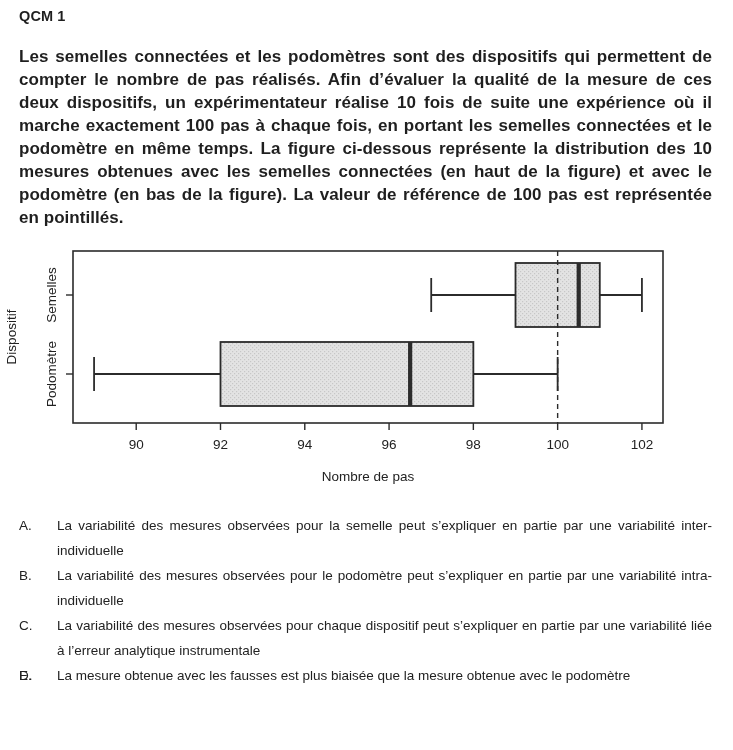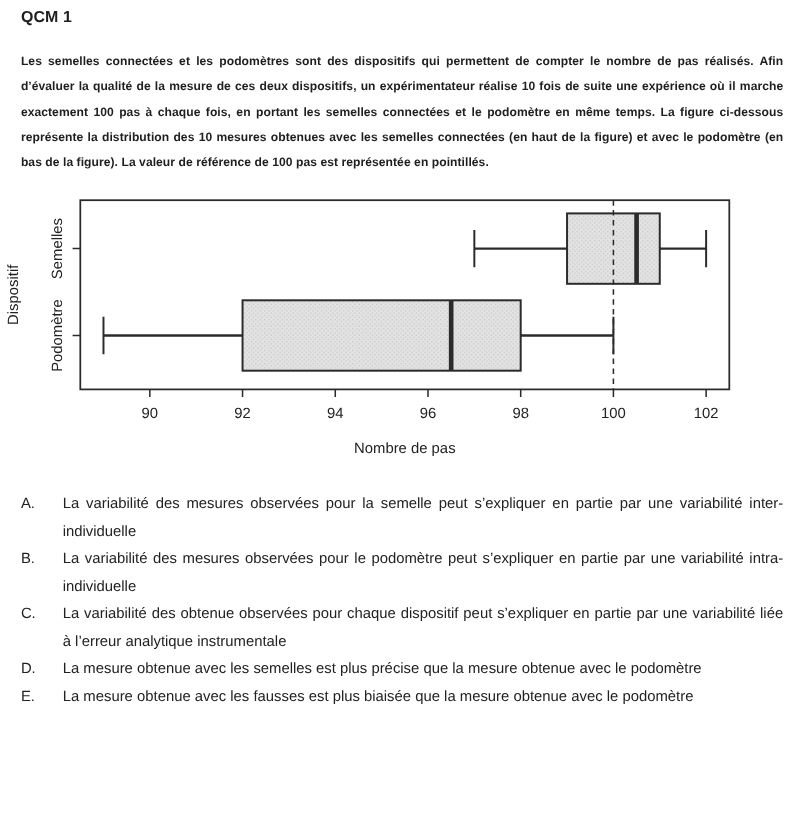--- a/index.html
+++ b/index.html
@@ -17,21 +17,21 @@
     font-family: "Liberation Sans", sans-serif;
   }
   .doc-title {
     margin: 8px 21px 0 19px;
     font-size: 14.5px;
     font-weight: 700;
     letter-spacing: 0.1px;
   }
   .intro {
     margin: 21px 21px 0 19px;
-    font-size: 11px;
+    font-size: 17px;
     line-height: 23px;
     font-weight: 700;
     text-align: justify;
     letter-spacing: 0.05px;
   }
   figure.chart-figure {
     margin: 2px 0 0 0;
     padding: 0;
   }
   svg text {
@@ -126,25 +126,24 @@
     <li>
       <span class="letter">A.</span>
       <span>La variabilité des mesures observées pour la semelle peut s’expliquer en partie par une variabilité inter-individuelle</span>
     </li>
     <li>
       <span class="letter">B.</span>
       <span>La variabilité des mesures observées pour le podomètre peut s’expliquer en partie par une variabilité intra-individuelle</span>
     </li>
     <li>
       <span class="letter">C.</span>
-      <span>La variabilité des obtenue observées pour chaque dispositif peut s’expliquer en partie par une variabilité liée à l’erreur analytique instrumentale</span>
+      <span>La variabilité des mesures observées pour chaque dispositif peut s’expliquer en partie par une variabilité liée à l’erreur analytique instrumentale</span>
     </li>
     <li>
       <span class="letter">D.</span>
-      <span>La mesure obtenue avec les semelles est plus précise que la mesure obtenue avec le podomètre</span>
     </li>
     <li>
       <span class="letter">E.</span>
       <span>La mesure obtenue avec les fausses est plus biaisée que la mesure obtenue avec le podomètre</span>
     </li>
   </ol>
 
 </div>
 
 </body></html>

